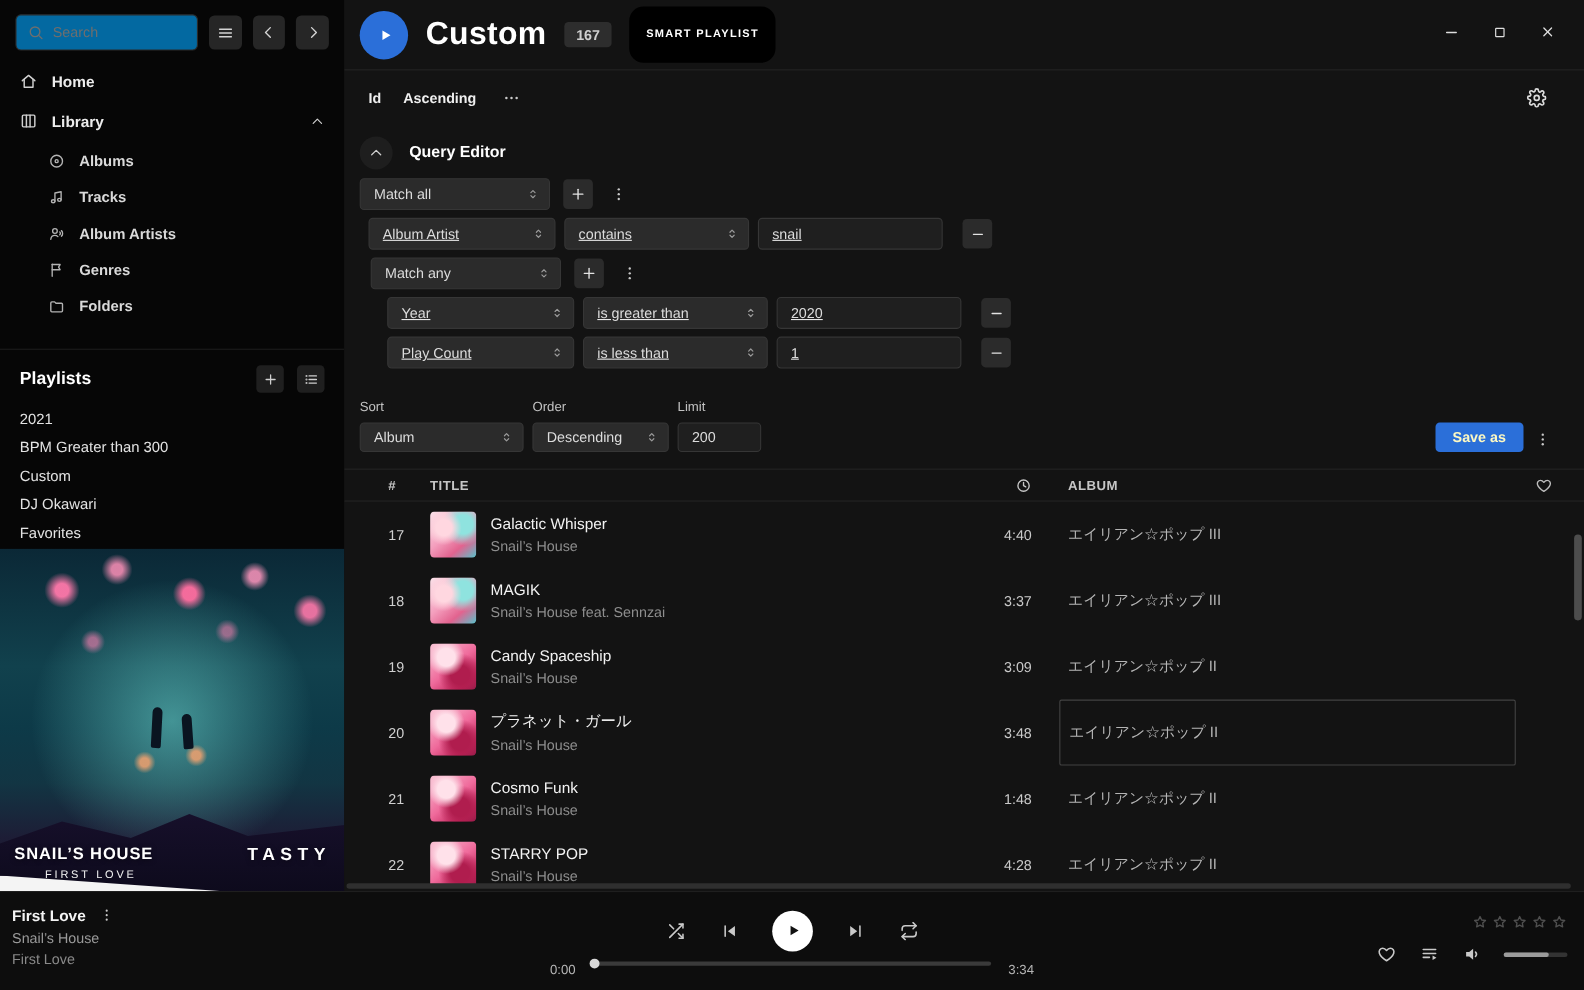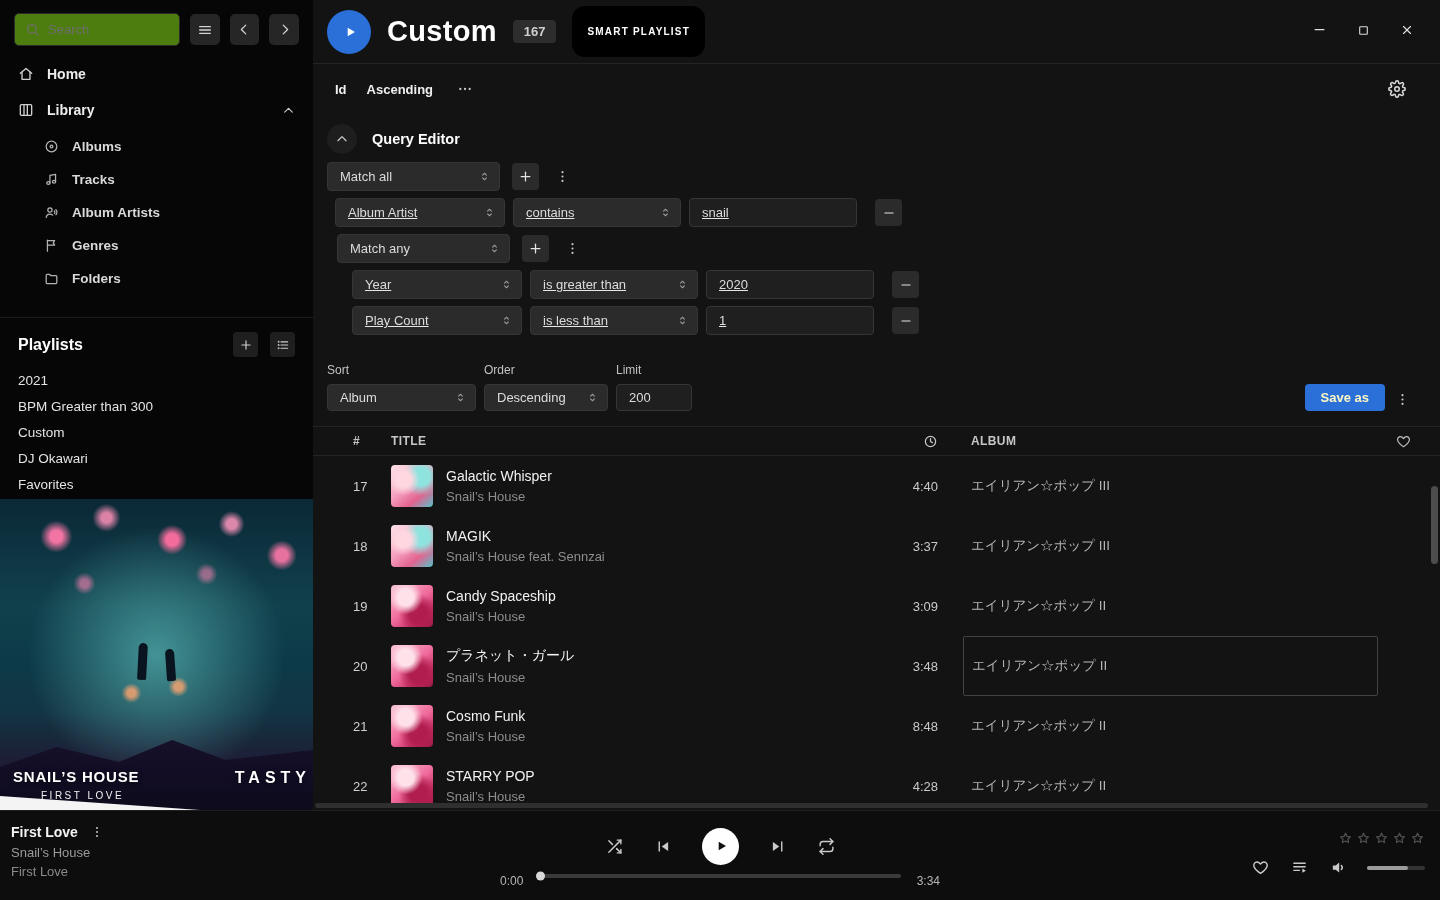--- a/index.html
+++ b/index.html
@@ -12,21 +12,21 @@
 
   
   .ic { display:inline-flex; align-items:center; justify-content:center; flex:none; }
   .ic svg { width:100%; height:100%; display:block; } .s13{width:13px;height:13px} .s14{width:14px;height:14px}
   .s15{width:15px;height:15px} .s16{width:16px;height:16px} .s17{width:17px;height:17px}
   .s18{width:18px;height:18px}
 
   
   .sidebar { position:absolute; left:0; top:0; width:313px; height:810px; background:#060606; display:flex; flex-direction:column; }
   .sidebar-top { display:flex; align-items:center; gap:10px; padding:13px 14px 10px; }
-  .search-box { width:166px; height:33px; background:#4d7c0f; border:1px solid #2b2b2b; border-radius:5px; display:flex; align-items:center; gap:8px; padding:0 10px; color:#6e6e6e; }
+  .search-box { width:166px; height:33px; background:#0369a1; border:1px solid #2b2b2b; border-radius:5px; display:flex; align-items:center; gap:8px; padding:0 10px; color:#6e6e6e; }
   .search-box input { flex:1; min-width:0; background:transparent; border:none; outline:none; color:#cfcfcf; font-size:13px; }
   .search-box input::placeholder { color:#6e6e6e; }
   .icon-btn { width:31px; height:31px; background:#262626; border-radius:5px; color:#d4d4d4; display:flex; align-items:center; justify-content:center; }
 
   .nav-row { display:flex; align-items:center; gap:13px; padding:10px 18px; color:#ececec; font-weight:700; font-size:14px; }
   .nav-row .chev-right-auto { margin-left:auto; color:#b3b3b3; }
   .sub-items { padding:2px 0 4px 44px; }
   .sub-row { display:flex; align-items:center; gap:13px; padding:9px 0; color:#d9d9d9; font-weight:700; font-size:13.5px; }
   .sub-row .ic { color:#b3b3b3; }
   .nav-row .ic { color:#d0d0d0; }
@@ -55,21 +55,21 @@
   .rock { position:absolute; left:0; right:0; bottom:0; height:32%;
     background:linear-gradient(180deg,#1a1230,#0d0a1c);
     clip-path:polygon(0 55%,18% 35%,38% 50%,55% 28%,72% 48%,100% 38%,100% 100%,0 100%); }
   .fig { position:absolute; width:9px; background:#0a1420; border-radius:5px 5px 2px 2px; }
   .fig1 { left:44%; top:46%; height:37px; transform:rotate(3deg); }
   .fig2 { left:53%; top:48%; height:32px; transform:rotate(-4deg); }
   .wedge { position:absolute; left:0; bottom:0; width:73%; height:16px; background:#f4f4f4;
     clip-path:polygon(0 0,100% 100%,0 100%); }
   .cover-artist { position:absolute; left:13px; bottom:27px; font-size:15px; font-weight:800; letter-spacing:.8px; color:#fff; text-shadow:0 1px 5px rgba(0,0,0,.55); }
   .cover-album { position:absolute; left:41px; bottom:11px; font-size:10px; letter-spacing:2.5px; color:#f2f2f2; }
-  .cover-brand { position:absolute; right:2px; bottom:25px; font-size:16px; font-weight:700; letter-spacing:5px; color:#fff; text-shadow:0 1px 5px rgba(0,0,0,.5); }
+  .cover-brand { position:absolute; right:12px; bottom:25px; font-size:16px; font-weight:700; letter-spacing:5px; color:#fff; text-shadow:0 1px 5px rgba(0,0,0,.5); }
 
   
   .main { position:absolute; left:313px; top:0; width:1127px; height:810px; background:#131313; overflow:hidden; }
 
   .page-header { height:64px; display:flex; align-items:center; gap:16px; padding:0 26px 0 14px; border-bottom:1px solid #242424; }
   .play-big { width:44px; height:44px; border-radius:50%; background:var(--accent,#2b6fd9); color:#fff; display:flex; align-items:center; justify-content:center; }
   .play-big .ic { margin-left:2px; }
   .page-title { font-size:29px; font-weight:800; color:#fff; letter-spacing:.3px; }
   .count-badge { background:#2d2d2d; color:#cfcfcf; font-size:13px; font-weight:700; padding:4px 11px; border-radius:4px; }
   .type-badge { background:#000; color:#fff; font-size:10px; font-weight:800; letter-spacing:1.2px; padding:20px 15px; border-radius:13px; }
@@ -681,21 +681,21 @@
 
           <div class="t-row">
             <div class="col-index">21</div>
             <div class="col-title title-cell">
               <div class="thumb alien-pop-2"></div>
               <div class="tt">
                 <div class="t-title">Cosmo Funk</div>
                 <div class="t-artist">Snail’s House</div>
               </div>
             </div>
-            <div class="col-dur">8:48</div>
+            <div class="col-dur">1:48</div>
             <div class="col-album">
               <span>エイリアン☆ポップ II</span>
             </div>
             <div class="col-fav"></div>
           </div>
 
           <div class="t-row">
             <div class="col-index">22</div>
             <div class="col-title title-cell">
               <div class="thumb alien-pop-2"></div>

